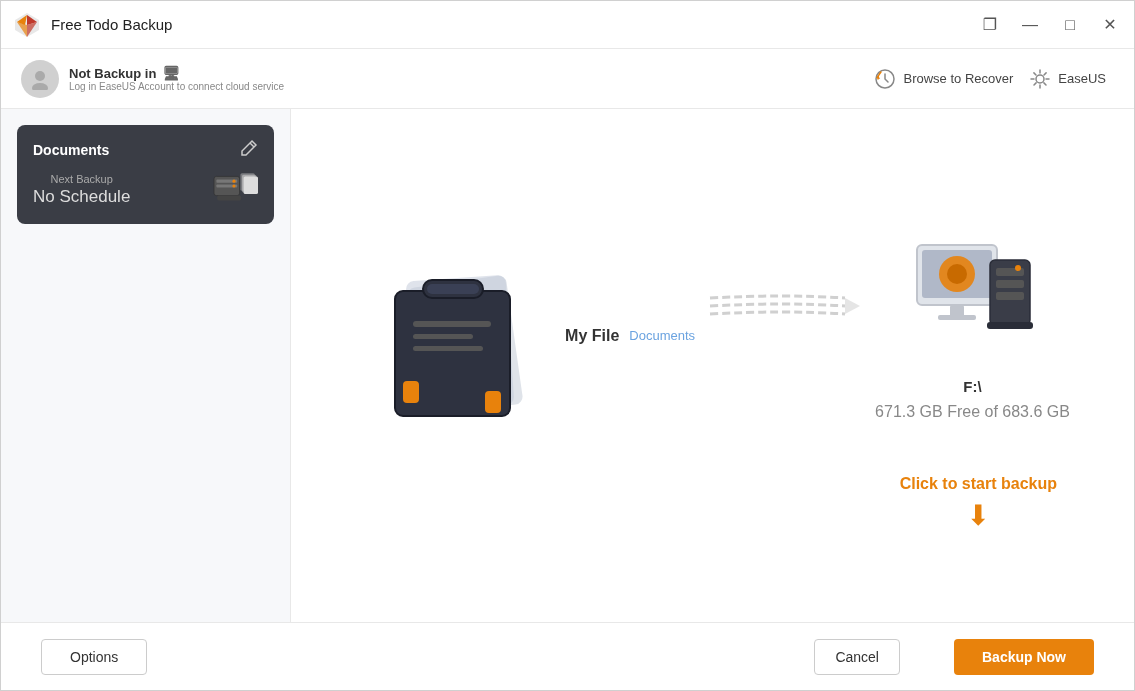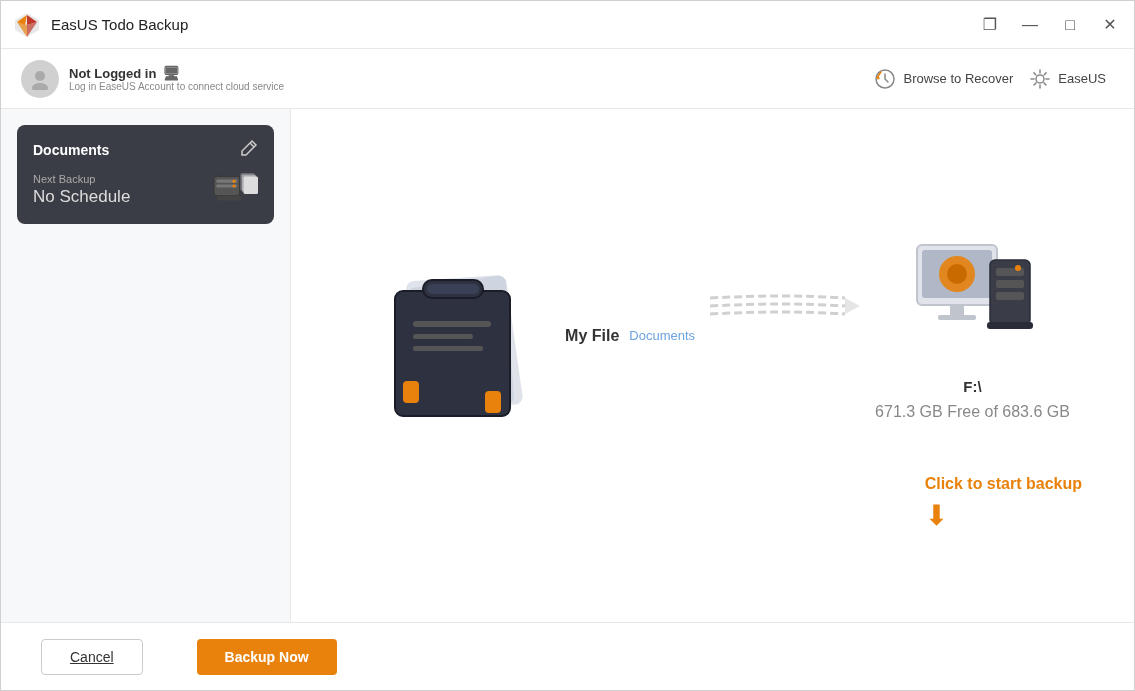--- a/index.html
+++ b/index.html
@@ -148,20 +148,21 @@
     }
     .backup-card-edit {
       color: #ccc;
       font-size: 15px;
       cursor: pointer;
     }
     .backup-card-body {
       display: flex;
       align-items: center;
       justify-content: space-between;
+      text-align: center;
     }
     .backup-schedule { display: flex; flex-direction: column; gap: 2px; }
     .backup-next-label { font-size: 11px; color: #aaa; }
     .backup-next-val { font-size: 17px; color: #ddd; }
     .backup-illustration {
       width: 48px;
       height: 40px;
     }
     
     .center-area {
@@ -224,24 +225,25 @@
       font-weight: 600;
       color: #333;
     }
     .dest-sublabel {
       font-size: 16px;
       color: #888;
     }
     
     .start-backup-area {
       position: absolute;
-      right: 52px;
+      right: 77px;
       bottom: 90px;
       display: flex;
       flex-direction: column;
+      align-items: center;
       gap: 6px;
     }
     .start-backup-text {
       font-size: 16px;
       font-weight: 600;
       color: #e8820c;
       cursor: pointer;
     }
     .start-backup-arrow {
       color: #e8820c;
@@ -262,28 +264,27 @@
       padding: 9px 28px;
       border: 1px solid #ccc;
       background: #fff;
       border-radius: 4px;
       font-size: 14px;
       color: #333;
       cursor: pointer;
     }
     .right-buttons { display: flex; gap: 16px; align-items: center; }
     .btn-cancel {
-      padding: 9px 28px;
+      padding: 9px 20px;
       border: 1px solid #ccc;
       background: #fff;
       border-radius: 4px;
       font-size: 14px;
       color: #333;
       cursor: pointer;
-      text-decoration: underline;
     }
     .btn-backup-now {
       padding: 10px 28px;
       border: none;
       background: #e8820c;
       border-radius: 4px;
       font-size: 14px;
       font-weight: 600;
       color: #fff;
       cursor: pointer;
@@ -299,21 +300,21 @@
 <div class="window">
 
   <div class="title-bar">
     <svg class="title-bar-logo" viewBox="0 0 28 28">
       <polygon points="14,2 26,9 26,19 14,26 2,19 2,9" fill="#e8e8e8"></polygon>
       <polygon points="14,4 12,14 4,11" fill="#e8820c"></polygon>
       <polygon points="14,4 24,11 14,14" fill="#c0392b"></polygon>
       <polygon points="4,11 14,14 14,26" fill="#e8820c" opacity="0.7"></polygon>
       <polygon points="24,11 14,14 14,26" fill="#c0392b" opacity="0.7"></polygon>
     </svg>
-    <span class="title-bar-title">EasUS Todo Backup</span>
+    <span class="title-bar-title">Free Todo Backup</span>
     <div class="window-controls">
       <button class="window-control-btn">
         <span>❐</span>
       </button>
       <button class="window-control-btn">
         <span>—</span>
       </button>
       <button class="window-control-btn">
         <span>□</span>
       </button>
@@ -326,21 +327,21 @@
   <div class="header-bar">
     <div class="user-section">
       <div class="avatar-circle">
         <svg width="22" height="22" viewBox="0 0 22 22">
           <circle cx="11" cy="8" r="5" fill="#aaa"></circle>
           <ellipse cx="11" cy="20" rx="8" ry="5" fill="#aaa"></ellipse>
         </svg>
       </div>
       <div class="user-info">
         <span class="user-name">
-          <span>Not Logged in</span>
+          <span>Not Backup in</span>
           <span class="monitor-icon">🖥</span>
         </span>
         <span class="user-sub">Log in EaseUS Account to connect cloud service</span>
       </div>
     </div>
     <div class="header-actions">
       <button class="header-action-btn">
         <span class="action-icon">
           <svg width="22" height="22" viewBox="0 0 22 22">
             <circle cx="11" cy="11" r="9" fill="none" stroke="#888" stroke-width="1.5"></circle>
@@ -462,20 +463,23 @@
       </div>
 
       <div class="start-backup-area">
         <span class="start-backup-text">Click to start backup</span>
         <span class="start-backup-arrow">⬇</span>
       </div>
     </div>
   </div>
 
   <div class="bottom-bar">
+    <button class="btn-options">
+      <span>Options</span>
+    </button>
     <div class="right-buttons">
       <button class="btn-cancel">
         <span>Cancel</span>
       </button>
       <button class="btn-backup-now">
         <span>Backup Now</span>
       </button>
     </div>
   </div>
 </div>

